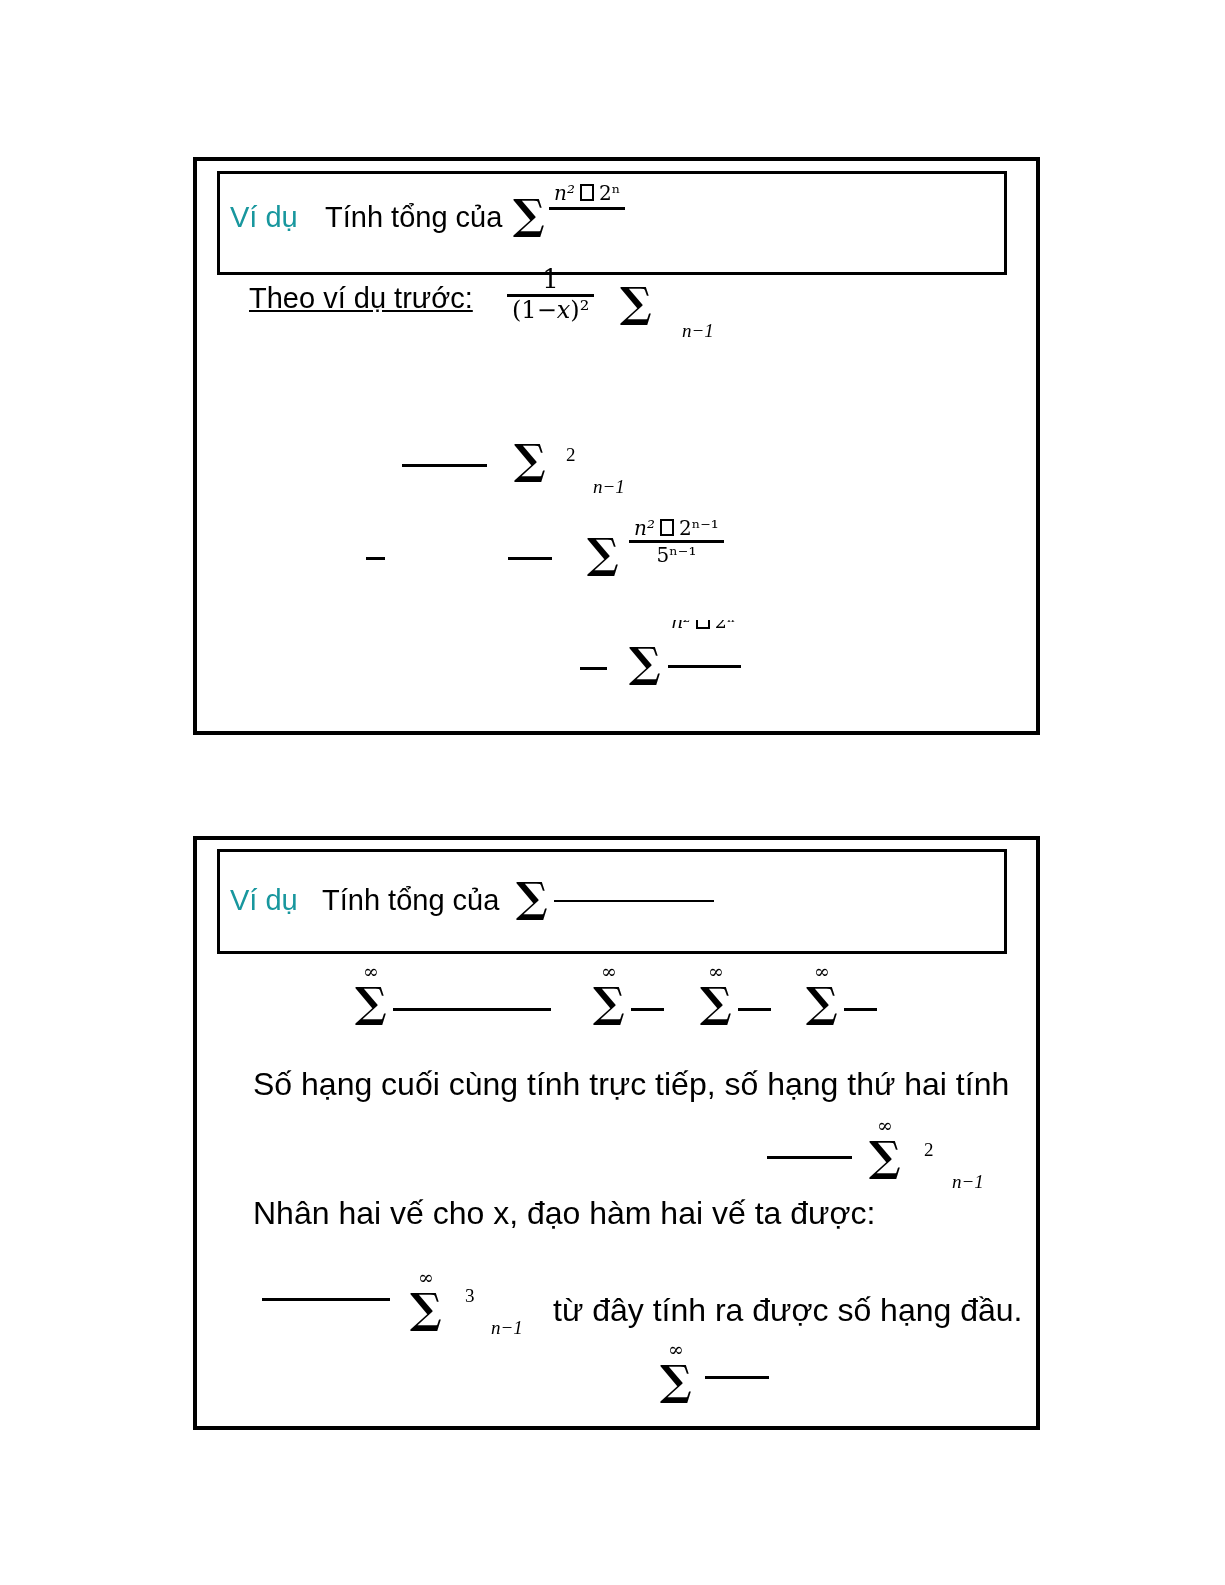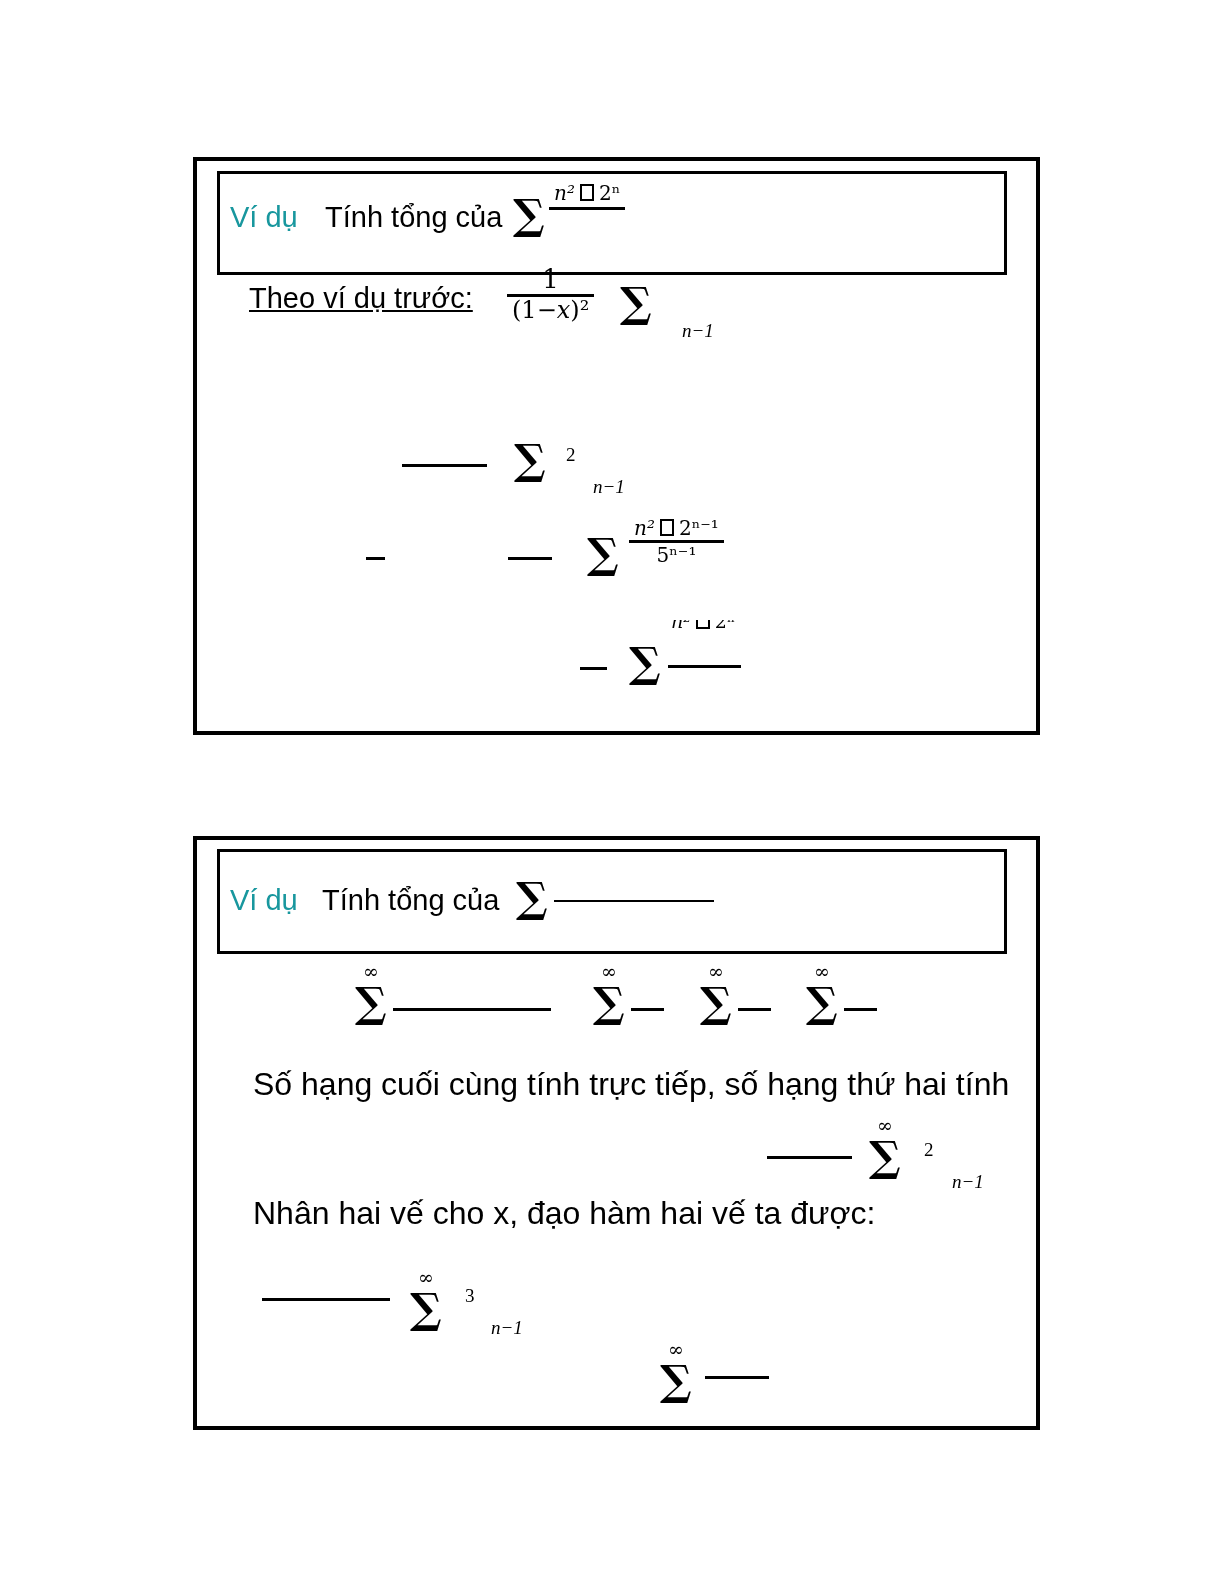--- a/index.html
+++ b/index.html
@@ -139,20 +139,21 @@
 
     <span class="abs t28" style="left:56px;top:355px;">Nhân hai vế cho x, đạo hàm hai vế ta được:</span>
 
     <span class="bar" style="left:65px;top:458px;width:128px;"></span>
     <span class="stack" style="left:213px;top:428px;">
       <span class="inf">∞</span>
       <span class="sigma">∑</span>
     </span>
     <span class="sup up" style="left:268px;top:446px;">3</span>
     <span class="sup it" style="left:294px;top:446px;">n−1</span>
+    <span class="abs t28" style="left:356px;top:452px;">từ đây tính ra được số hạng đầu.</span>
 
     <span class="stack" style="left:463px;top:500px;">
       <span class="inf">∞</span>
       <span class="sigma">∑</span>
     </span>
     <span class="bar" style="left:508px;top:536px;width:64px;"></span>
   </div>
 
 </div>
 

